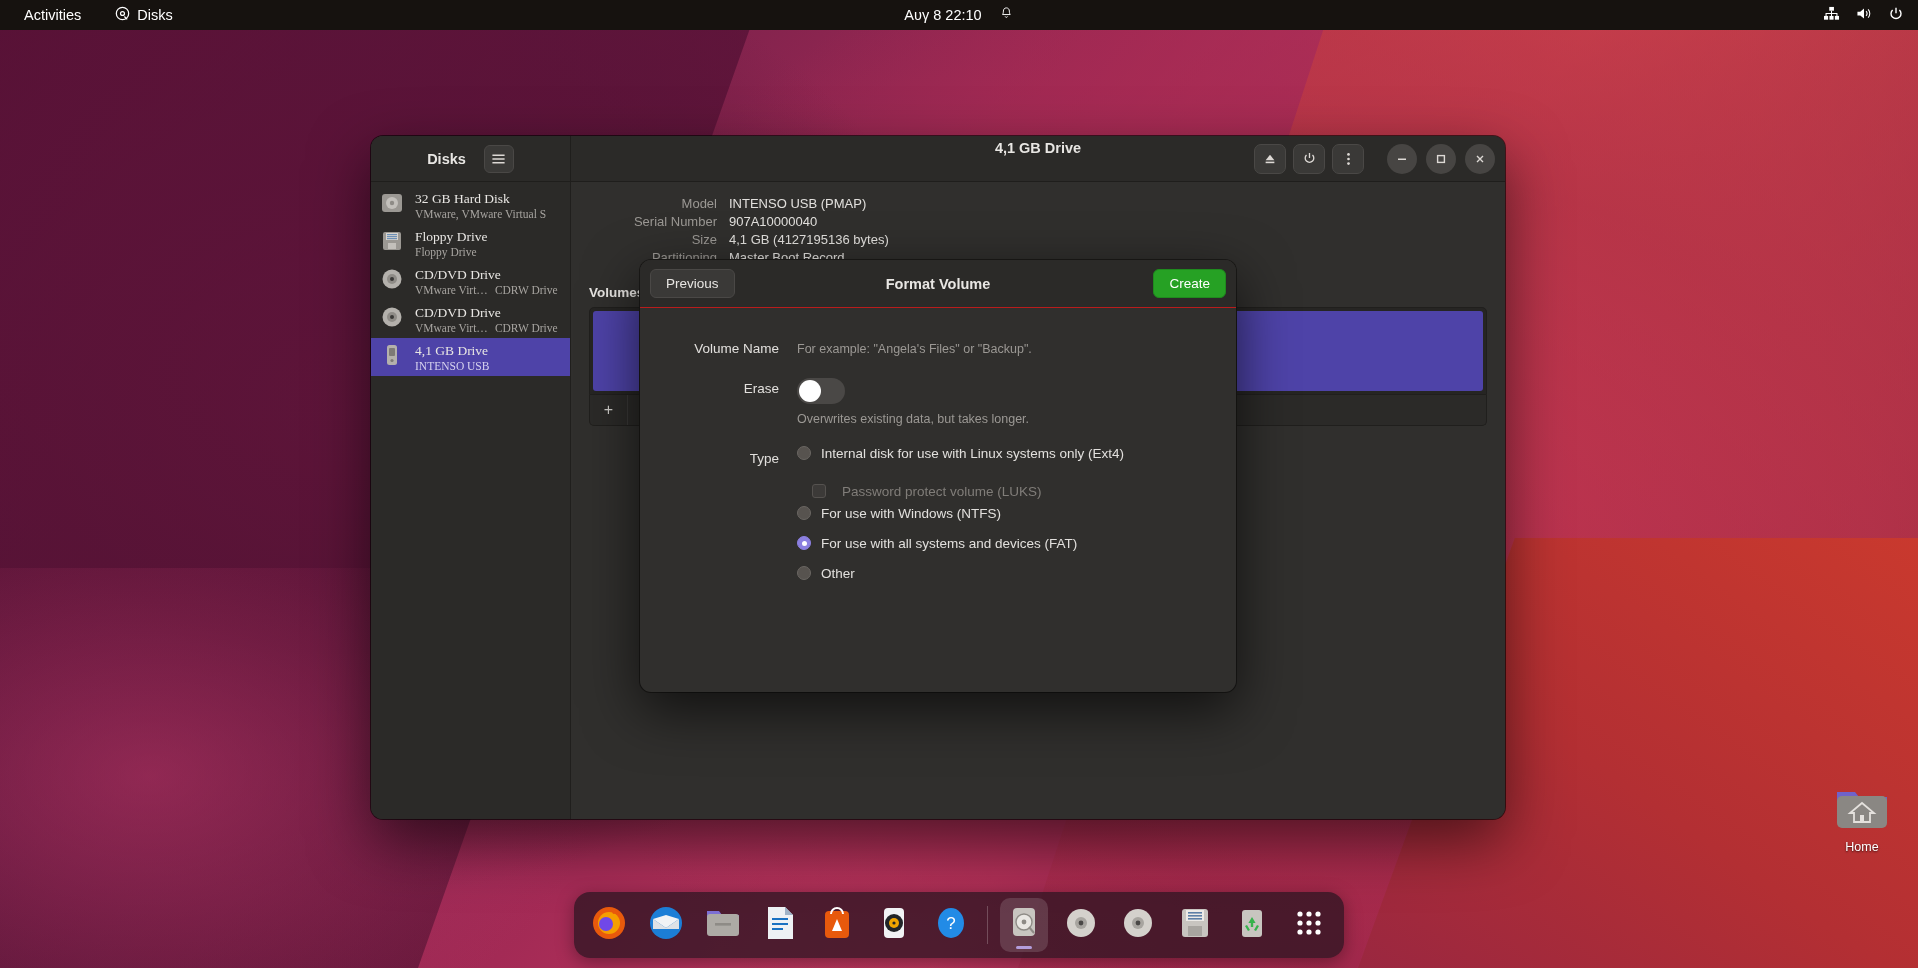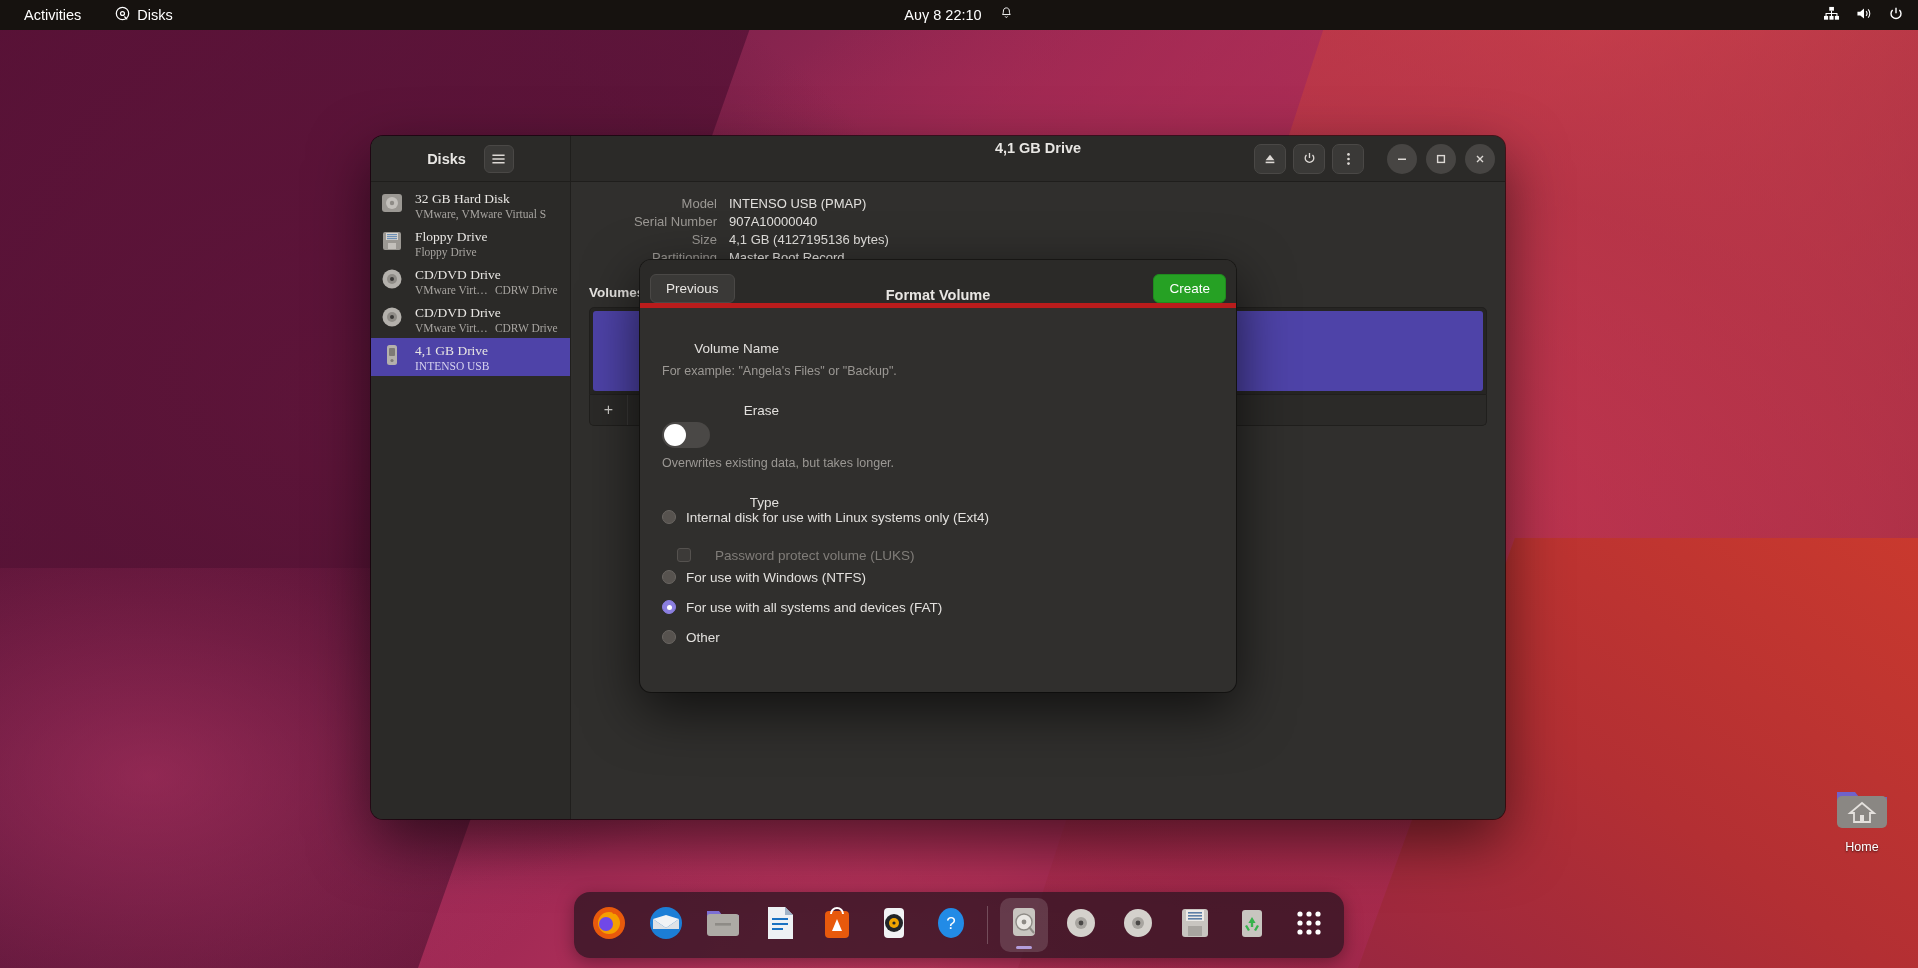--- a/index.html
+++ b/index.html
@@ -124,34 +124,34 @@
   .kv2 .v { font-size: 13px; color: #e2e0dd; }
 
   
   .dialog {
     position: absolute; left: 640px; top: 260px; width: 596px; height: 432px;
     background: #302f2d; border-radius: 11px; z-index: 30;
     box-shadow: 0 18px 55px rgba(0,0,0,.65), 0 0 0 1px #1c1b19;
     display: flex; flex-direction: column; overflow: hidden;
   }
   .dlg-head {
-    height: 48px; background: #2b2a28; border-bottom: 5px solid #b91c1c;
-    display: flex; align-items: flex-end; padding: 0 10px; position: relative;
+    height: 48px; background: #2b2a28; border-bottom: 1px solid #b91c1c;
+    display: flex; align-items: center; padding: 0 10px; position: relative;
   }
   .dlg-head .title {
     position: absolute; left: 0; right: 0; text-align: center;
     font-size: 14.5px; font-weight: bold; color: #e8e6e3; pointer-events: none;
   }
   .btn {
     position: relative; z-index: 2; font-size: 13.5px; border-radius: 6px;
     padding: 6px 15px; border: 1px solid #4a4846; background: #3a3937; color: #e8e6e3;
   }
   .btn.create { margin-left: auto; background: #26a124; border-color: #1f8b1e; color: #ffffff; }
   .dlg-body { flex: 1; padding: 26px 22px 0 22px; }
-  .frow { display: flex; align-items: flex-start; margin-bottom: 4px; flex-direction: column; }
+  .frow { display: flex; align-items: flex-start; margin-bottom: 4px; }
   .flabel {
     width: 135px; text-align: right; padding-right: 18px; font-size: 13.5px;
     color: #e2e0dd; padding-top: 7px;
   }
   .fctl { flex: 1; }
   .tinput {
     width: 360px; height: 34px; border-radius: 7px; background: #262523;
     border: 2px solid #6f62c9; color: #e8e6e3; font-size: 13.5px;
     padding: 0 9px; display: flex; align-items: center; font-family: "Liberation Sans", sans-serif;
   }
@@ -167,21 +167,21 @@
   }
   .radio-line { display: flex; align-items: flex-start; gap: 10px; height: 30px; }
   .radio {
     width: 14px; height: 14px; border-radius: 50%; background: #57534f;
     border: 1px solid #6a6662; flex: 0 0 14px; display: flex;
     align-items: center; justify-content: center;
   }
   .radio.on { background: #8b7fe0; border-color: #8b7fe0; }
   .radio.on::after { content: ""; width: 5px; height: 5px; border-radius: 50%; background: #ffffff; }
   .radio-line .rl { font-size: 13.5px; color: #e2e0dd; }
-  .check-line { display: flex; align-items: center; gap: 24px; height: 30px; padding-left: 15px; }
+  .check-line { display: flex; align-items: center; gap: 16px; height: 30px; padding-left: 15px; }
   .chk { width: 14px; height: 14px; border-radius: 3px; background: #3c3a38; border: 1px solid #55524f; flex: 0 0 14px; }
   .check-line .cl { font-size: 13.5px; color: #807d79; }
   .type-label { padding-top: 5px; }
 
   
   .home-icon { position: absolute; left: 1822px; top: 786px; width: 80px; text-align: center; }
   .home-icon .lbl { font-size: 12.5px; color: #ffffff; margin-top: 4px; text-shadow: 0 1px 2px rgba(0,0,0,.7); }
 
   
   .dock {

